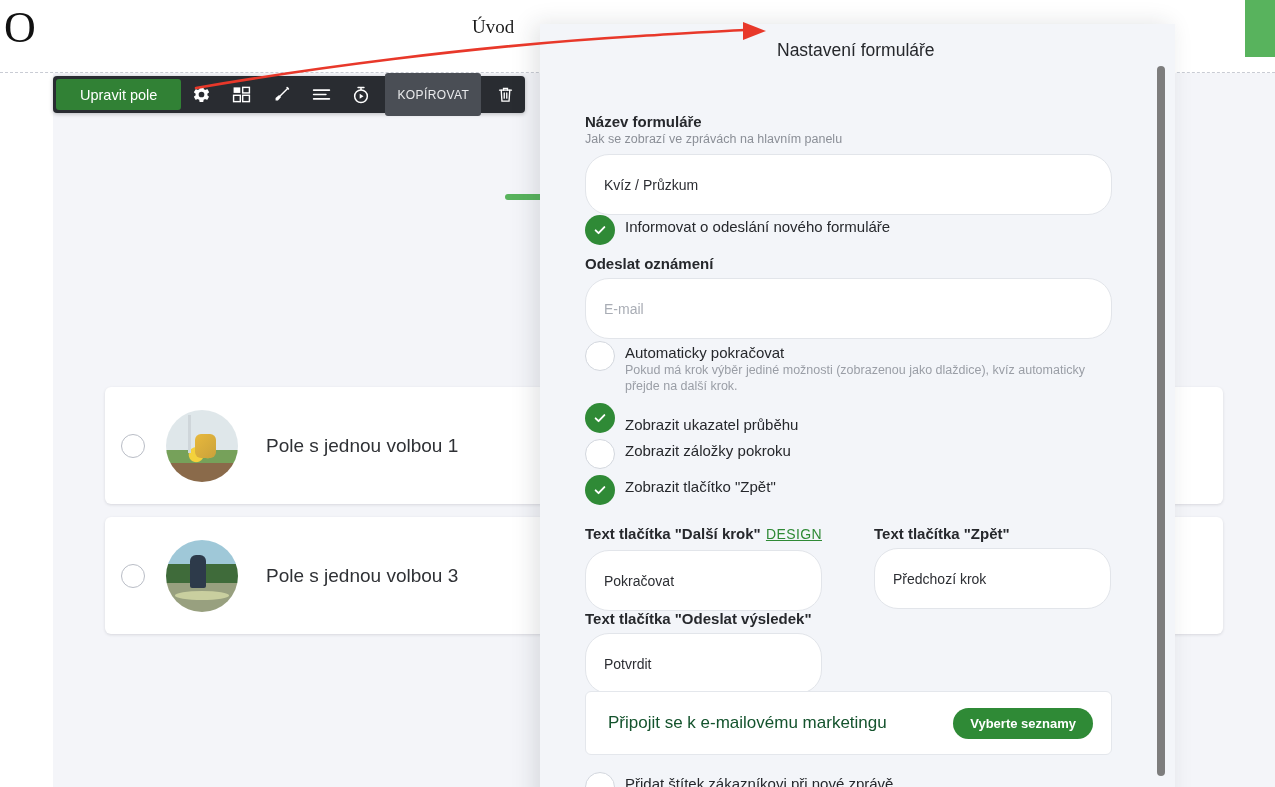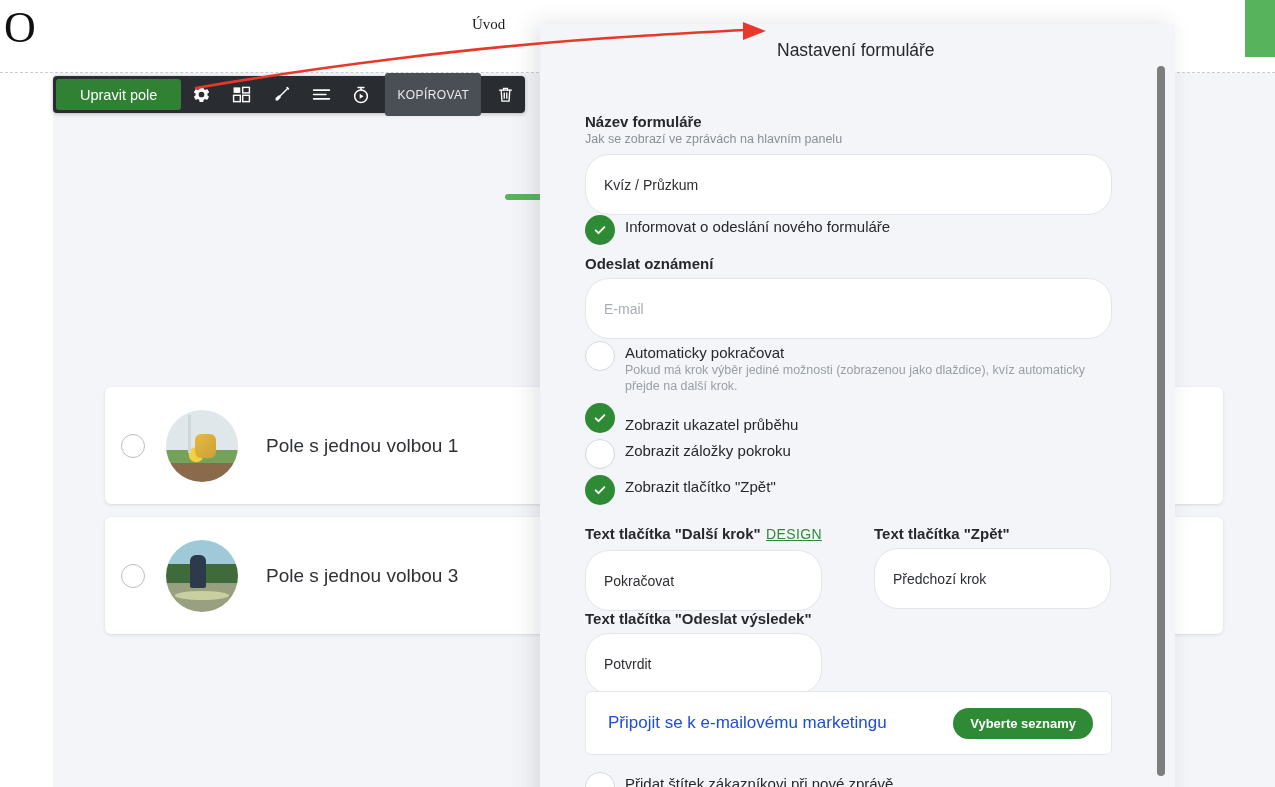--- a/index.html
+++ b/index.html
@@ -50,21 +50,21 @@
     font-family: "Liberation Serif", serif;
     font-size: 44px;
     color: #111111;
     line-height: 1;
   }
   .nav-uvod {
     position: absolute;
     left: 472px;
     top: 16px;
     font-family: "Liberation Serif", serif;
-    font-size: 15px;
+    font-size: 19px;
     color: #1b1b1b;
   }
   .green-chip {
     position: absolute;
     left: 1245px;
     top: 0px;
     width: 30px;
     height: 57px;
     background: #58b35d;
   }
@@ -279,21 +279,21 @@
     background: #ffffff;
     border: 1px solid #e4e7ec;
     border-radius: 6px;
     height: 64px;
     display: flex;
     align-items: center;
     justify-content: space-between;
     padding: 0 18px 0 22px;
     box-sizing: border-box;
   }
-  .mkt-text { font-size: 17px; color: #1d4ed8; }
+  .mkt-text { font-size: 17px; color: #14532d; }
   .mkt-btn {
     background: #2f8a36;
     color: #fff;
     border-radius: 18px;
     height: 31px;
     display: flex;
     align-items: center;
     padding: 0 17px;
     font-size: 13px;
     font-weight: bold;

